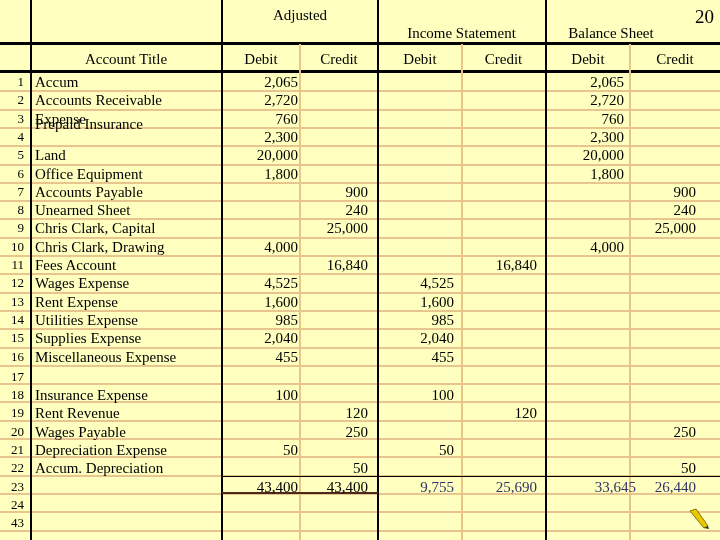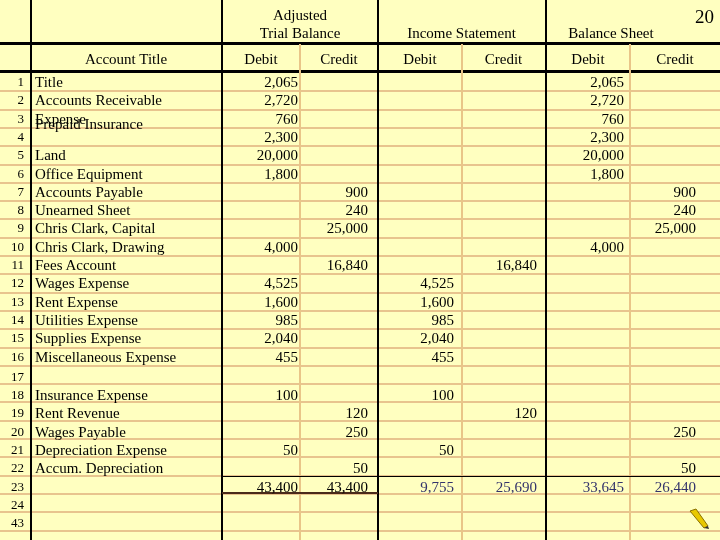--- a/index.html
+++ b/index.html
@@ -58,36 +58,35 @@
 <div class="vthin" style="left:299px;top:44px;height:496px;"></div>
 <div class="vthin" style="left:461px;top:44px;height:496px;"></div>
 <div class="vthin" style="left:629px;top:44px;height:496px;"></div>
 
 <div class="abs" style="left:222px;top:476px;width:498px;height:1px;background:#000;"></div>
 <div class="abs" style="left:222px;top:492px;width:156px;height:2px;background:#4a2a1a;"></div>
 
 <div class="pagenum">20</div>
 <div class="hdr" style="left:222px;width:156px;top:6px;">
   <div>Adjusted</div>
-  <div>Trial Balance</div>
 </div>
 <div class="hdr" style="left:378px;width:167px;top:24px;">Income Statement</div>
 <div class="hdr" style="left:546px;width:130px;top:24px;">Balance Sheet</div>
 
 <div class="hdr" style="left:31px;width:190px;top:50px;">Account Title</div>
 <div class="hdr" style="left:222px;width:78px;top:50px;">Debit</div>
 <div class="hdr" style="left:300px;width:78px;top:50px;">Credit</div>
 <div class="hdr" style="left:378px;width:84px;top:50px;">Debit</div>
 <div class="hdr" style="left:462px;width:83px;top:50px;">Credit</div>
 <div class="hdr" style="left:546px;width:84px;top:50px;">Debit</div>
 <div class="hdr" style="left:630px;width:90px;top:50px;">Credit</div>
 
 <div id="rows">
     <div class="rownum" style="top: 73px;">1</div>
-    <div class="acct" style="top: 73px;">Title</div>
+    <div class="acct" style="top: 73px;">Accum</div>
     <div class="num" style="top: 73px; left: 222px; width: 76px;">2,065</div>
     <div class="num" style="top: 73px; left: 300px; width: 68px;"></div>
     <div class="num" style="top: 73px; left: 378px; width: 76px;"></div>
     <div class="num" style="top: 73px; left: 462px; width: 75px;"></div>
     <div class="num" style="top: 73px; left: 546px; width: 78px;">2,065</div>
     <div class="num" style="top: 73px; left: 630px; width: 66px;"></div>
     <div class="rownum" style="top: 91.3px;">2</div>
     <div class="acct" style="top: 91.3px;">Accounts Receivable</div>
     <div class="num" style="top: 91.3px; left: 222px; width: 76px;">2,720</div>
     <div class="num" style="top: 91.3px; left: 300px; width: 68px;"></div>
@@ -254,21 +253,21 @@
     <div class="num" style="top: 459.3px; left: 378px; width: 76px;"></div>
     <div class="num" style="top: 459.3px; left: 462px; width: 75px;"></div>
     <div class="num" style="top: 459.3px; left: 546px; width: 78px;"></div>
     <div class="num" style="top: 459.3px; left: 630px; width: 66px;">50</div>
     <div class="rownum" style="top: 477.6px;">23</div>
     <div class="acct" style="top: 477.6px;"></div>
     <div class="num" style="top: 477.6px; left: 222px; width: 76px;">43,400</div>
     <div class="num" style="top: 477.6px; left: 300px; width: 68px;">43,400</div>
     <div class="num tot" style="top: 477.6px; left: 378px; width: 76px;">9,755</div>
     <div class="num tot" style="top: 477.6px; left: 462px; width: 75px;">25,690</div>
-    <div class="num tot" style="top: 477.6px; left: 546px; width: 78px;">33,645</div>
+    <div class="num tot" style="top: 477.6px; left: 546px; width: 78px; padding-left: 12px;">33,645</div>
     <div class="num tot" style="top: 477.6px; left: 630px; width: 66px;">26,440</div>
     <div class="rownum" style="top: 495.9px;">24</div>
     <div class="acct" style="top: 495.9px;"></div>
     <div class="num" style="top: 495.9px; left: 222px; width: 76px;"></div>
     <div class="num" style="top: 495.9px; left: 300px; width: 68px;"></div>
     <div class="num" style="top: 495.9px; left: 378px; width: 76px;"></div>
     <div class="num" style="top: 495.9px; left: 462px; width: 75px;"></div>
     <div class="num" style="top: 495.9px; left: 546px; width: 78px;"></div>
     <div class="num" style="top: 495.9px; left: 630px; width: 66px;"></div>
     <div class="rownum" style="top: 514.2px;">43</div>

